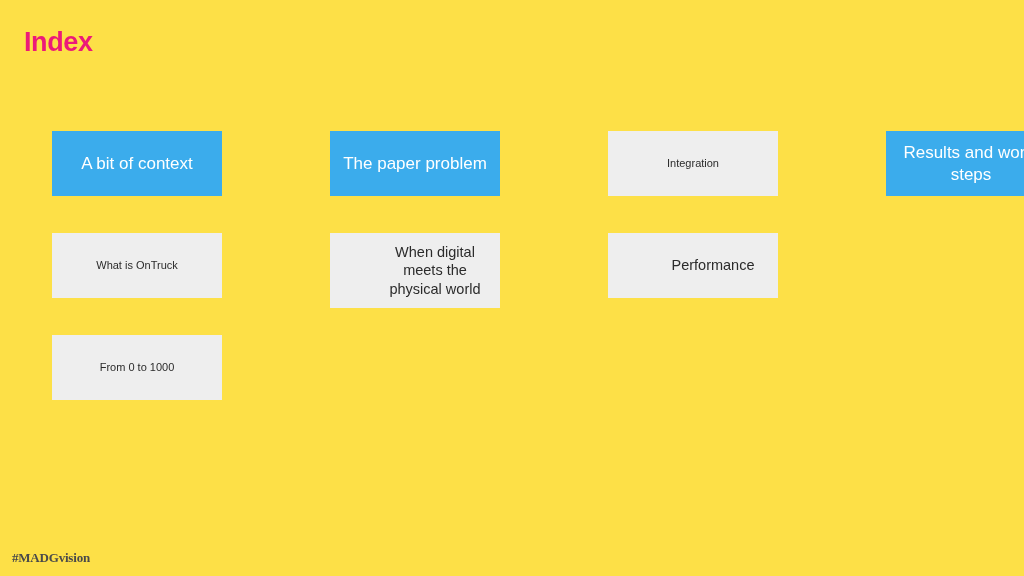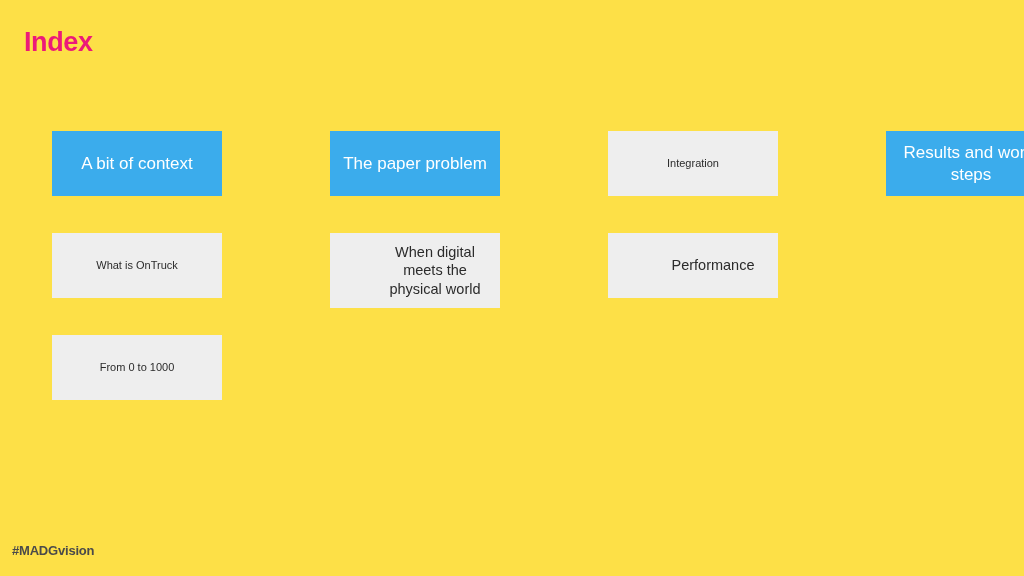--- a/index.html
+++ b/index.html
@@ -78,25 +78,26 @@
   }
 
   
   .card.fs-small { font-size: 14.5px; padding-left: 48px; }
   .card.tall { min-height: 75px; }
 
   
   #footer-hashtag {
     position: absolute;
     left: 12px;
-    bottom: 18px;
+    bottom: 10px;
     font-size: 13px;
     font-weight: bold;
     letter-spacing: -0.2px;
     color: #4A4A4A;
+    font-family: Liberation Serif, serif;
   }
 </style>
 </head>
 <body>
 
 <div id="slide">
 
   <div id="page-title">Index</div>
 
   <div id="columns">

